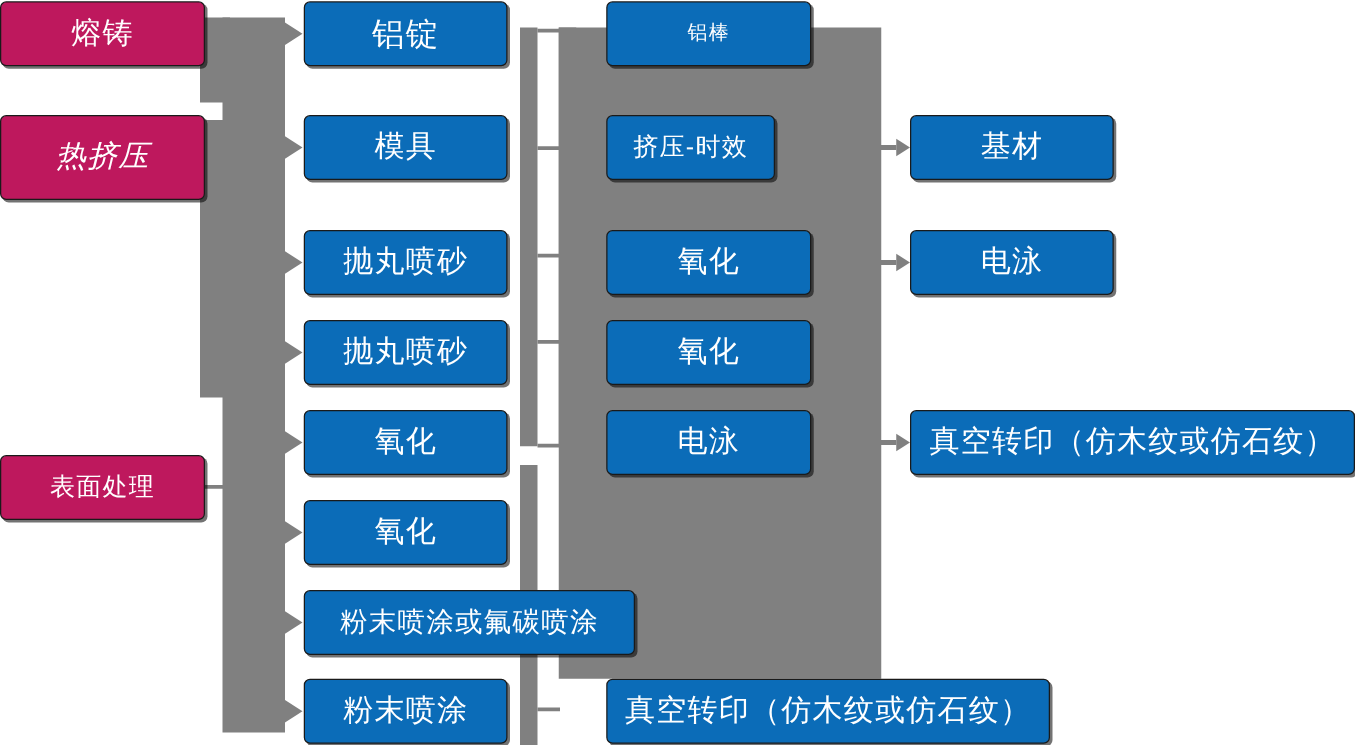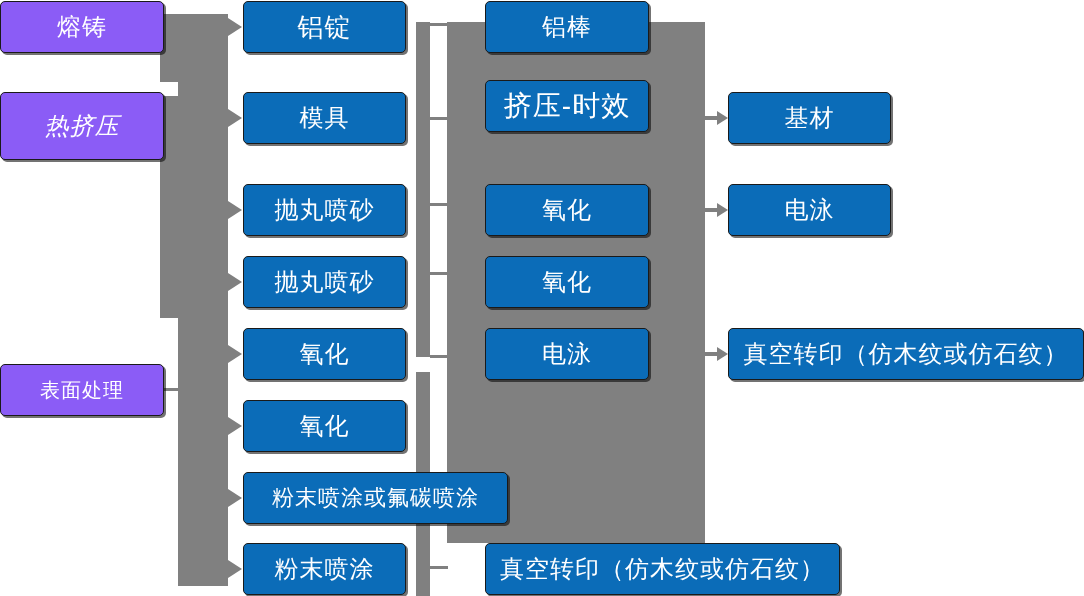--- a/index.html
+++ b/index.html
@@ -50,21 +50,21 @@
     align-items:center;
     justify-content:center;
     color:#ffffff;
     border-radius:5px;
     border:1px solid #1a1a1a;
     letter-spacing:1px;
     white-space:nowrap;
     text-align:center;
     box-shadow:2px 2px 0 rgba(0,0,0,0.55);
   }
-  .box.dark{ background:#8b5cf6; }
+  .box.dark{ background:#be185d; }
   .box.bright{ background:#0B6CB8; }
   .box .lbl{
     display:block;
     line-height:1;
   }
 </style>
 </head>
 <body>
 
 <div id="canvas">
@@ -133,24 +133,24 @@
         <span class="lbl">氧化</span>
       </div>
       <div class="box bright" style="left: 243px; top: 472px; width: 265px; height: 52px; font-size: 22px;">
         <span class="lbl">粉末喷涂或氟碳喷涂</span>
       </div>
       <div class="box bright" style="left: 243px; top: 543px; width: 163px; height: 52px; font-size: 24px;">
         <span class="lbl">粉末喷涂</span>
       </div>
     </div>
   <div id="materials-layer">
-      <div class="box bright" style="left: 485px; top: 1px; width: 164px; height: 52px; font-size: 24px;">
+      <div class="box bright" style="left: 485px; top: 1px; width: 164px; height: 52px; font-size: 16px;">
         <span class="lbl">铝棒</span>
       </div>
-      <div class="box bright" style="left: 485px; top: 80px; width: 164px; height: 52px; font-size: 28px;">
+      <div class="box bright" style="left: 485px; top: 92px; width: 135px; height: 52px; font-size: 20px;">
         <span class="lbl">挤压-时效</span>
       </div>
       <div class="box bright" style="left: 485px; top: 184px; width: 164px; height: 52px; font-size: 24px;">
         <span class="lbl">氧化</span>
       </div>
       <div class="box bright" style="left: 485px; top: 256px; width: 164px; height: 52px; font-size: 24px;">
         <span class="lbl">氧化</span>
       </div>
       <div class="box bright" style="left: 485px; top: 328px; width: 164px; height: 52px; font-size: 24px;">
         <span class="lbl">电泳</span>

